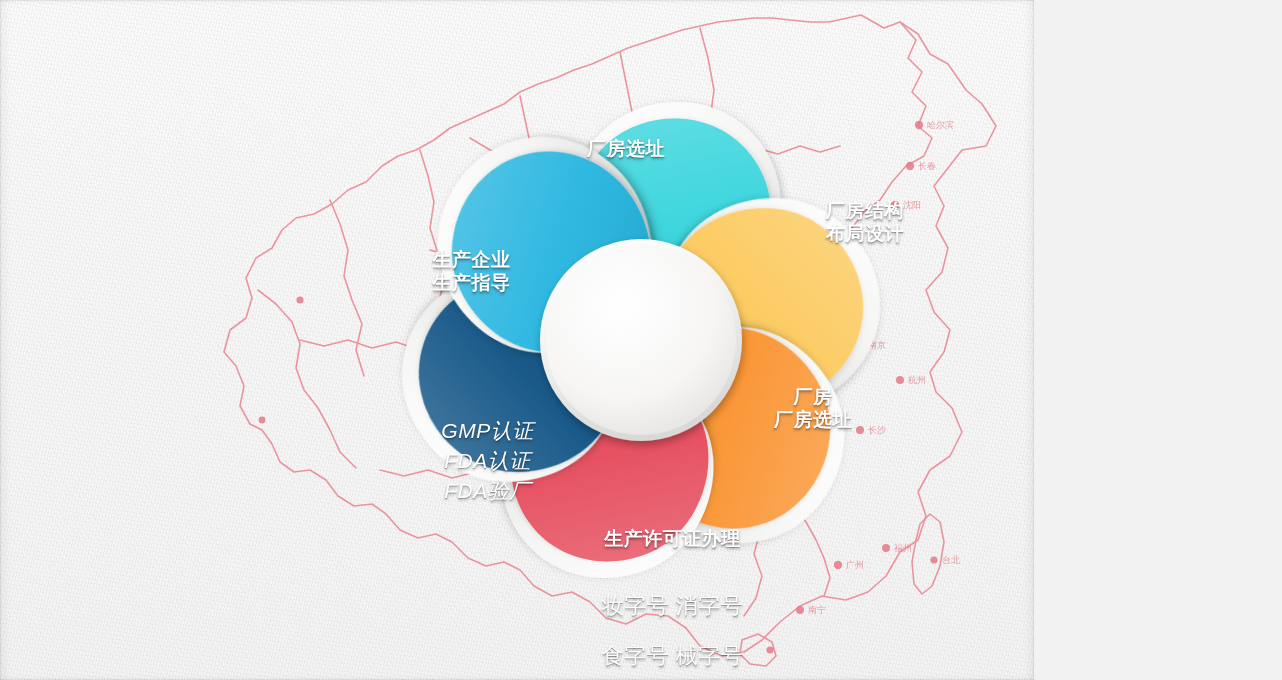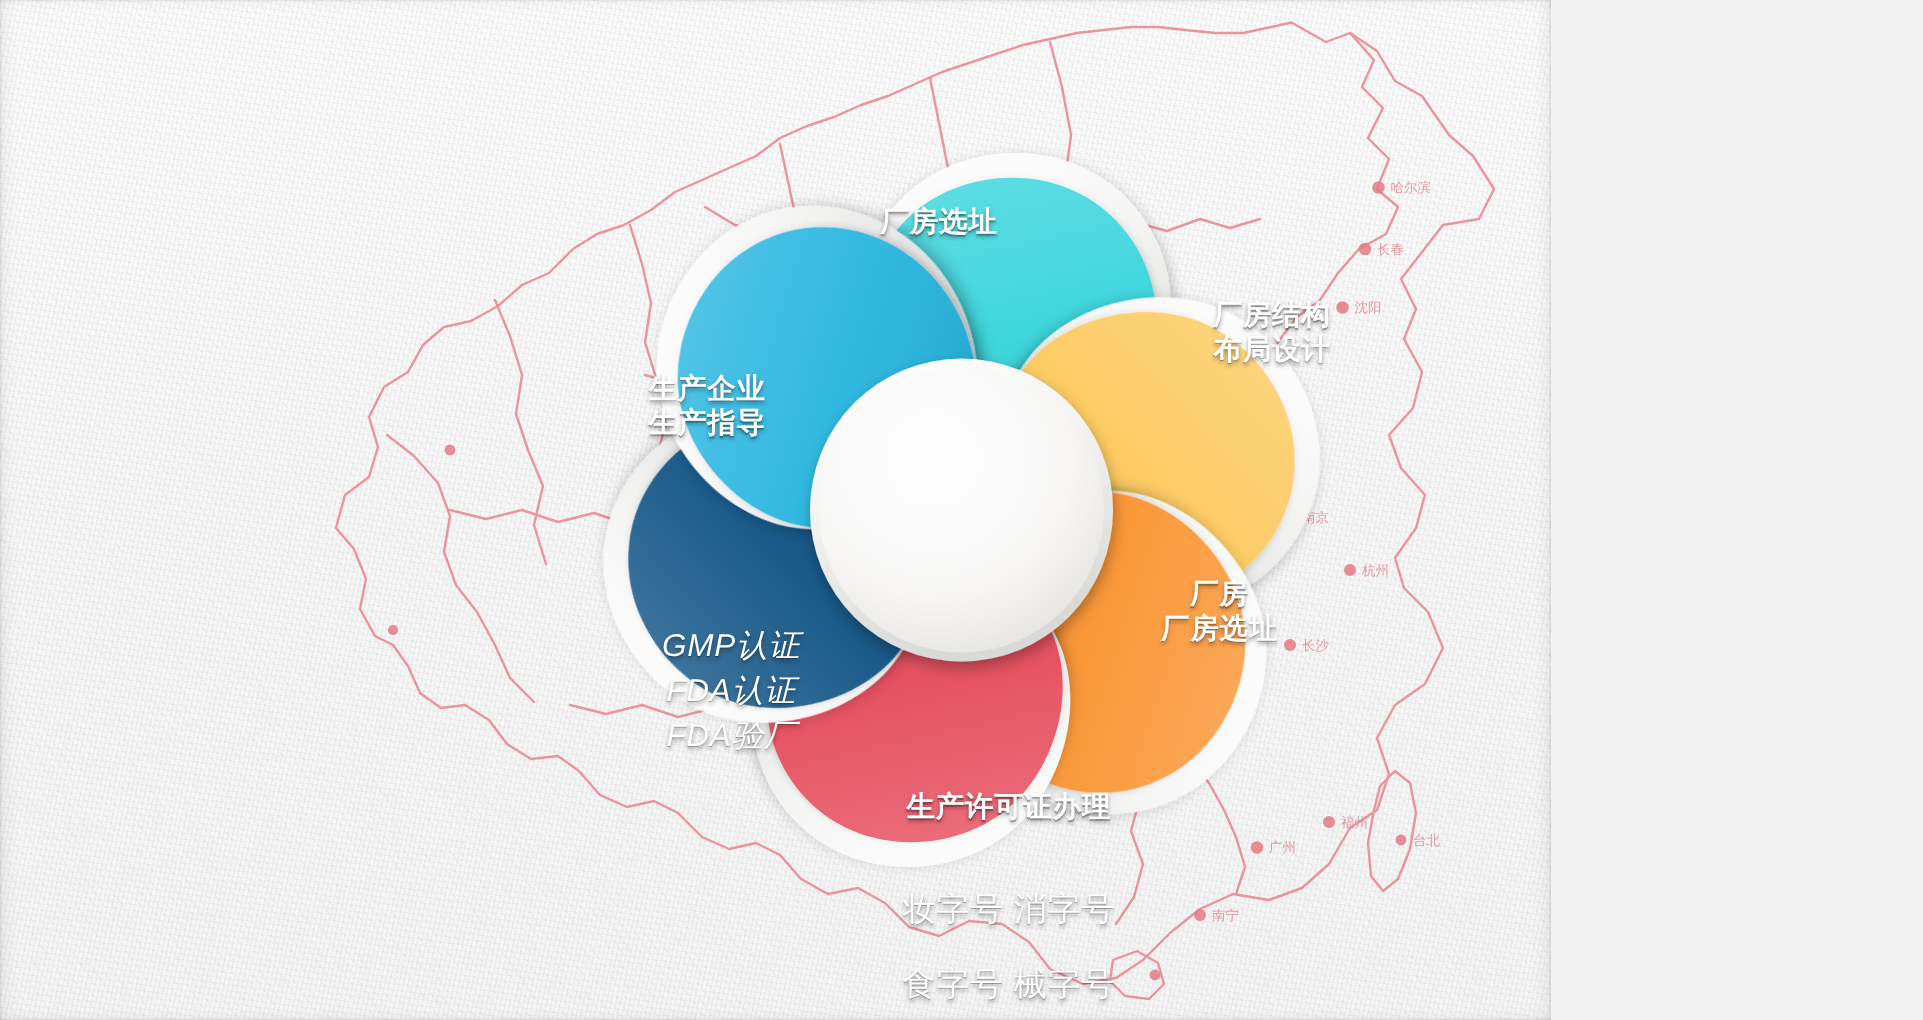--- a/index.html
+++ b/index.html
@@ -23,21 +23,21 @@
   .layer{position:absolute;left:0;top:0;width:1282px;height:680px;}
   .maplayer{opacity:.95;}
   .wheel{position:absolute;left:341px;top:40px;width:600px;height:600px;}
   .lbl{
     position:absolute;color:#ffffff;text-align:center;
     font-weight:bold;letter-spacing:.5px;line-height:1.22;
     text-shadow:0 2px 3px rgba(0,0,0,.35),0 1px 0 rgba(0,0,0,.25);
     white-space:pre-line;pointer-events:none;
   }
   .lbl-cyan{left:541px;top:137px;width:170px;font-size:19px;}
-  .lbl-yellow{left:758px;top:199px;width:180px;font-size:19px;color:#fff;}
+  .lbl-yellow{left:775px;top:199px;width:180px;font-size:19px;color:#fff;}
   .lbl-orange{left:723px;top:385px;width:180px;font-size:19px;}
   .lbl-crimson{left:565px;top:506px;width:215px;font-size:17px;font-weight:bold;}
   .lbl-crimson .big{font-size:19px;display:block;margin-bottom:20px;}
   .lbl-crimson .sm{font-size:22px;display:block;line-height:1.35;font-weight:normal;}
   .lbl-navy{left:395px;top:416px;width:185px;font-size:21px;line-height:1.42;font-weight:normal;font-style:italic;}
   .lbl-blue{left:384px;top:248px;width:175px;font-size:19px;}
   .center-block{
     position:absolute;left:519px;top:276px;width:243px;text-align:center;pointer-events:none;
   }
   .c-title{

